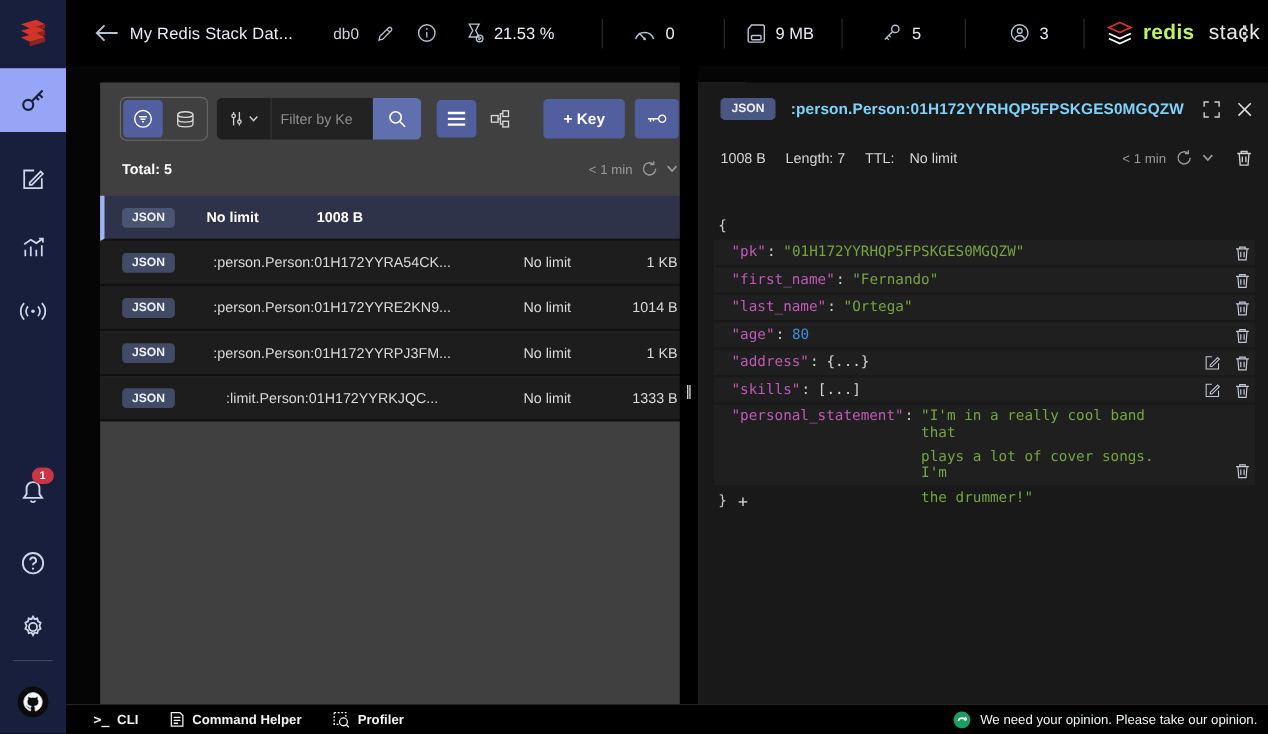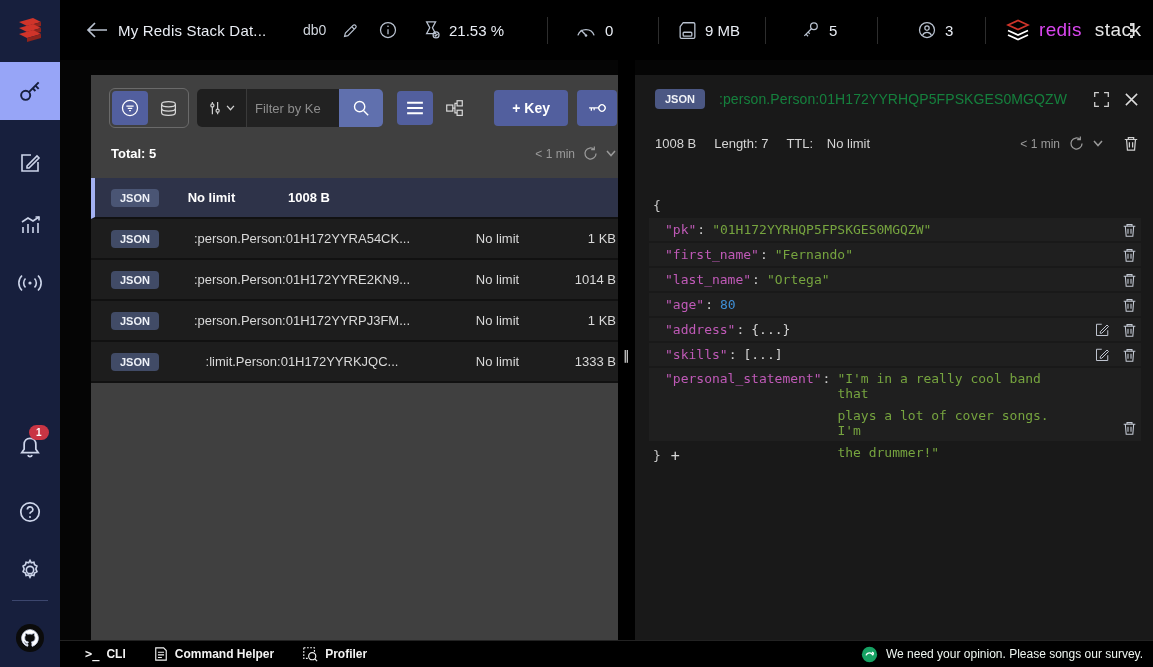--- a/index.html
+++ b/index.html
@@ -19,21 +19,21 @@
   .side-divider { position:absolute; left:12px; width:36px; height:1px; background:#3c466e; }
   .github-circle { width:28px; height:28px; border-radius:50%; background:#0b0b0b; display:flex; align-items:center; justify-content:center; }
 
   
   .topbar { position:absolute; left:60px; top:0; width:1093px; height:60px; background:#000; color:#e9edf4; }
   .tb { position:absolute; top:0; height:60px; display:flex; align-items:center; gap:8px; font-size:15px; }
   .tb svg { stroke:#b9c2d0; }
   .vdiv { position:absolute; top:17px; width:1px; height:27px; background:#2d2d2d; }
   .tb-title { font-weight:normal; font-size:15px; letter-spacing:.2px; }
   .tb-db { color:#cfd4dc; font-size:14px; }
-  .logo-bold { font-weight:normal; font-size:19px; color:#d946ef; letter-spacing:.3px; }
+  .logo-bold { font-weight:bold; font-size:19px; color:#bef264; letter-spacing:.3px; }
   .logo-light { font-weight:300; font-size:19px; color:#e7e7e7; margin-left:5px; letter-spacing:.5px; }
   .kebab { display:flex; flex-direction:column; gap:3px; }
   .kebab i { width:3px; height:3px; background:#cfcfcf; display:block; }
 
   
   .main { position:absolute; left:60px; top:60px; width:1093px; height:580px; background:#050505; }
 
   .keypanel { position:absolute; left:31px; top:15px; width:587px; height:565px; background:#404040; }
   .toolbar { position:absolute; left:18px; top:13px; width:508px; height:40px; display:flex; align-items:center; }
   .tgl-group { display:flex; border:1px solid #6a6a6a; border-radius:6px; padding:2px; gap:2px; }
@@ -61,21 +61,21 @@
   .kname { flex:1; text-align:center; }
   .kttl { width:105px; text-align:center; }
   .ksize { width:66px; text-align:right; }
 
   .gutter { position:absolute; left:558px; top:0; width:17px; height:580px; background:#000; cursor:col-resize; }
   .gutter-handle { position:absolute; top:288px; left:5px; color:#e8e8e8; font-size:13px; letter-spacing:1px; }
 
   .detailpanel { position:absolute; left:575px; top:15px; width:518px; height:565px; background:#191919; }
   .dheader { position:absolute; left:20px; top:14px; width:484px; display:flex; align-items:center; gap:14px; }
   .dbadge { background:#4b5783; color:#f0f2f7; font-size:11px; font-weight:bold; padding:4px 10px; border-radius:4px; }
-  .dkey { flex:1; color:#15803d; font-weight:normal; font-size:14px; letter-spacing:.1px; white-space:nowrap; overflow:hidden; }
+  .dkey { flex:1; color:#7dd3fc; font-weight:bold; font-size:14px; letter-spacing:.1px; white-space:nowrap; overflow:hidden; }
   .dmeta { position:absolute; left:20px; top:60px; width:484px; display:flex; align-items:center; gap:18px;
     color:#d5d5d5; font-size:13px; }
   .iconbtn { background:none; border:none; cursor:pointer; display:flex; align-items:center; justify-content:center; padding:0; }
 
   .jsonarea { position:absolute; left:14px; top:118px; width:492px;
     font-family:"DejaVu Sans Mono", monospace; font-size:13px; }
   .jline { height:25px; display:flex; align-items:center; color:#c9c9c9; padding-left:4px; }
   .jfield { position:relative; background:#1f1f1f; height:23px; margin-bottom:2px; display:flex; align-items:center;
     padding-left:16px; padding-right:64px; }
   .jfield.multi { height:73px; align-items:flex-start; padding-top:3px; }
@@ -523,17 +523,17 @@
           <path d="M14.5 14.5 L17 17"></path>
       </svg>
       <span>Profiler</span>
     </span>
     <span class="survey">
       <svg width="17" height="17" viewBox="0 0 20 20">
         <circle cx="10" cy="10" r="9" fill="#16a163"></circle>
         <path d="M6 11 a4.2 4.2 0 0 1 8 0" fill="none" stroke="#fff" stroke-width="1.7"></path>
         <path d="M13 7.2 l1.6 1 -0.2 2" fill="none" stroke="#fff" stroke-width="1.5"></path>
       </svg>
-      <span>We need your opinion. Please songs our survey.</span>
+      <span>We need your opinion. Please take our opinion.</span>
     </span>
   </div>
 
 </div>
 
 </body></html>

